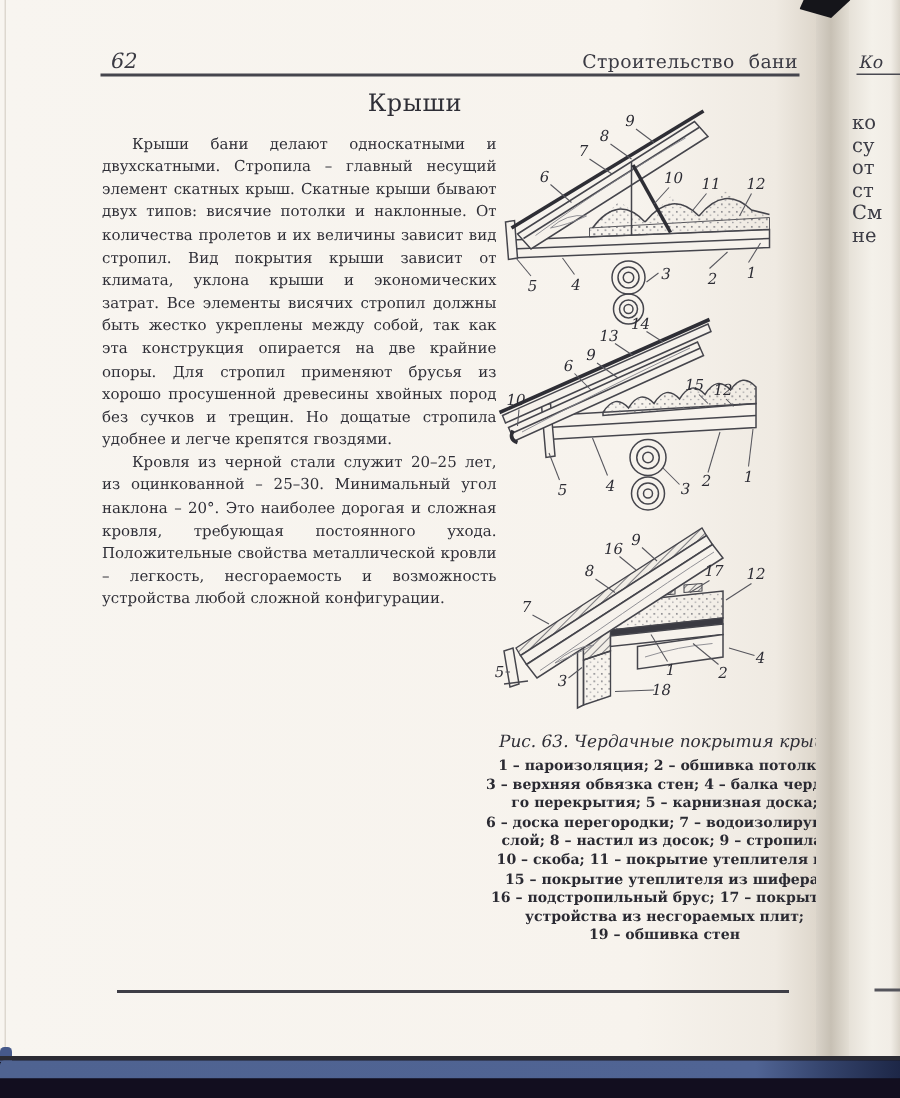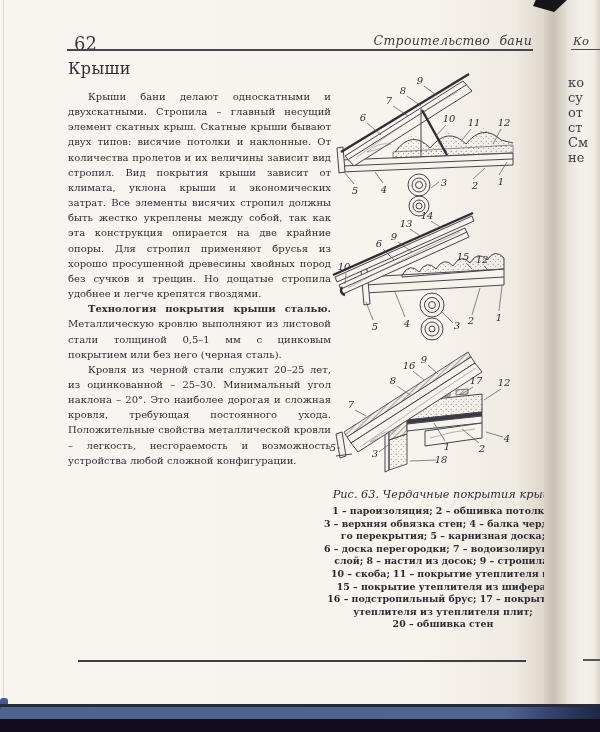--- a/index.html
+++ b/index.html
@@ -24,30 +24,30 @@
     position:absolute;left:566px;top:0;width:34px;height:706px;
     background:linear-gradient(90deg,#e6e1d8 0%,#f4f1ea 45%,#f1ede6 82%,#d9d3c9 100%);
   }
   .spine-top{
     position:absolute;left:533px;top:0;width:34px;height:15px;background:#15151a;
     -webkit-clip-path:polygon(8% 0,100% 0,62% 80%,0 40%);
     clip-path:polygon(8% 0,100% 0,62% 80%,0 40%);
   }
   
   .page-num{
-    position:absolute;left:74px;top:33px;font-size:18px;color:#3b3b44;
+    position:absolute;left:74px;top:33px;font-style:italic;font-size:14px;color:#3b3b44;
   }
   .running-title{
     position:absolute;left:0;top:33px;width:532px;text-align:right;
-    font-style:italic;font-size:12.5px;color:#3b3b44;word-spacing:5px;letter-spacing:.3px;
+    font-size:12.5px;color:#3b3b44;word-spacing:5px;letter-spacing:.3px;
   }
   .header-rule{position:absolute;left:67px;top:49px;width:466px;height:2px;background:#45454d;}
   
   .section-title{
-    position:absolute;left:68px;top:59px;width:240px;text-align:left;
+    position:absolute;left:68px;top:59px;width:240px;text-align:right;
     font-size:16px;color:#2e2e36;letter-spacing:.4px;
   }
   .text-col{
     position:absolute;left:68px;top:89px;width:263px;
     font-size:10px;line-height:15.15px;color:#2e2e36;text-align:justify;
   }
   .text-col p{margin:0;text-indent:20px;}
   .text-col .lead{font-weight:bold;}
   
   .figure-svg{position:absolute;left:330px;top:58px;}
@@ -92,21 +92,20 @@
 
 <div class="main-page">
   <div class="page-edge-line"></div>
   <div class="page-num">62</div>
   <div class="running-title">Строительство бани</div>
   <div class="header-rule"></div>
   <div class="section-title">Крыши</div>
 
   <div class="text-col">
     <p><span>Крыши бани делают односкатными и двухскатными. Стропила – главный несущий элемент скатных крыш. Скатные крыши бывают двух типов: висячие потолки и наклонные. От количества пролетов и их величины зависит вид стропил. Вид покрытия крыши зависит от климата, уклона крыши и экономических затрат. Все элементы висячих стропил должны быть жестко укреплены между собой, так как эта конструкция опирается на две крайние опоры. Для стропил применяют брусья из хорошо просушенной древесины хвойных пород без сучков и трещин. Но дощатые стропила удобнее и легче крепятся гвоздями.</span></p>
-    <p><b class="lead">Технология покрытия крыши сталью.</b><span> Металлическую кровлю выполняют из листовой стали толщиной 0,5–1 мм с цинковым покрытием или без него (черная сталь).</span></p>
     <p><span>Кровля из черной стали служит 20–25 лет, из оцинкованной – 25–30. Минимальный угол наклона – 20°. Это наиболее дорогая и сложная кровля, требующая постоянного ухода. Положительные свойства металлической кровли – легкость, несгораемость и возможность устройства любой сложной конфигурации.</span></p>
   </div>
   <div class="footer-rule"></div>
 </div>
 
 <svg class="figure-svg" width="227" height="430" viewBox="0 0 227 430">
   <defs>
     <pattern id="dots" width="5" height="5" patternUnits="userSpaceOnUse">
       <circle cx="1.2" cy="1.2" r=".55" fill="#6d6d74"></circle>
       <circle cx="3.6" cy="3.4" r=".5" fill="#8d8d93"></circle>
@@ -263,22 +262,22 @@
 <div class="fig-caption">Рис. 63. Чердачные покрытия крыш</div>
 <div class="fig-legend">
   <div>1 – пароизоляция; 2 – обшивка потолка;</div>
   <div>3 – верхняя обвязка стен; 4 – балка чердачно-</div>
   <div>го перекрытия; 5 – карнизная доска;</div>
   <div>6 – доска перегородки; 7 – водоизолирующий</div>
   <div>слой; 8 – настил из досок; 9 – стропила;</div>
   <div>10 – скоба; 11 – покрытие утеплителя из</div>
   <div>15 – покрытие утеплителя из шифера;</div>
   <div>16 – подстропильный брус; 17 – покрытие</div>
-  <div>утеплителя из утеплителя плит;</div>
-  <div>20 – обшивка стен</div>
+  <div>устройства из несгораемых плит;</div>
+  <div>19 – обшивка стен</div>
 </div>
 
 <div class="gutter"></div>
 <div class="right-page"></div>
 <div class="spine-top"></div>
 <div class="rp-header">Ко</div>
 <div class="rp-header-rule"></div>
 <div class="rp-lines">
   <div>ко</div>
   <div>су</div>

